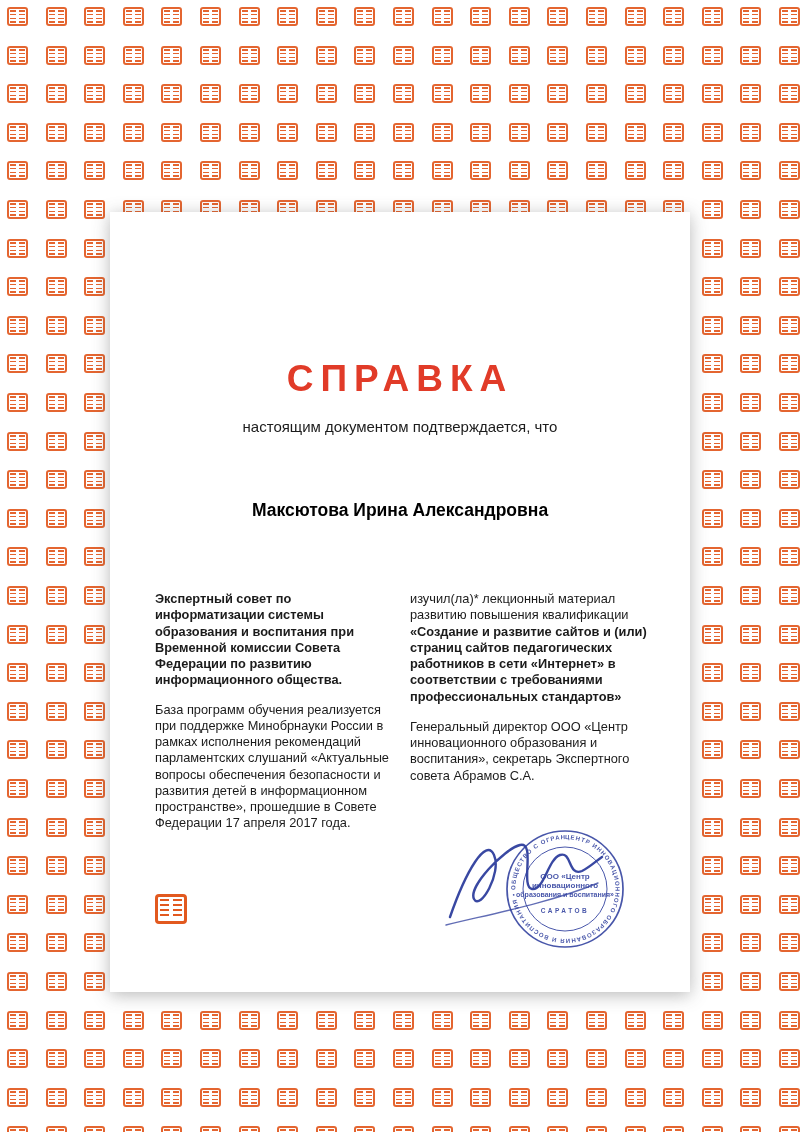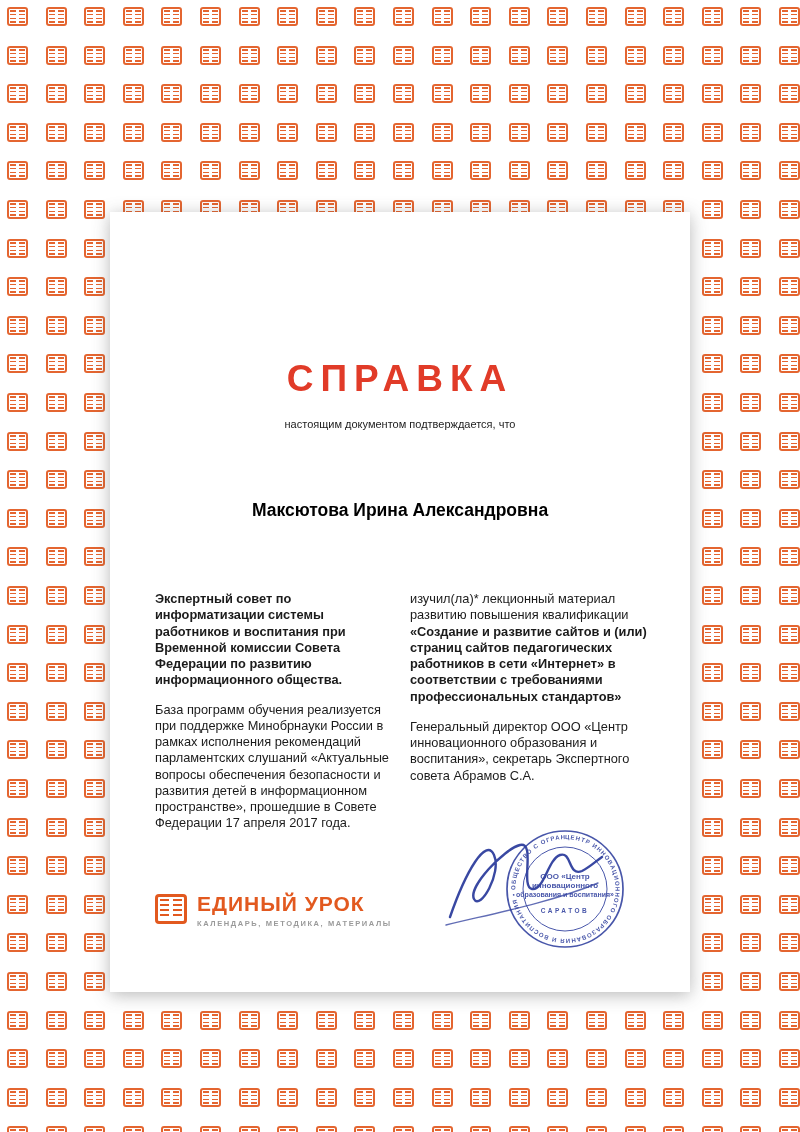--- a/index.html
+++ b/index.html
@@ -43,21 +43,21 @@
   .title{
     position:absolute;top:146px;left:0;right:0;
     text-align:center;
     font-size:37px;font-weight:700;
     letter-spacing:7px;
     color:var(--title-red);
   }
   .subtitle{
     position:absolute;top:206px;left:0;right:0;
     text-align:center;
-    font-size:11px;color:#1c1c1c;
+    font-size:15px;color:#1c1c1c;
   }
   .recipient{
     position:absolute;top:288px;left:0;right:0;
     text-align:center;
     font-size:17.5px;font-weight:700;color:#000;
   }
   .columns{
     position:absolute;top:379px;left:45px;
     display:flex;gap:13px;
     color:#1b1b1b;
@@ -746,35 +746,31 @@
   <div class="sheet">
 
     <h1 class="title">СПРАВКА</h1>
 
     <div class="subtitle">настоящим документом подтверждается, что</div>
 
     <div class="recipient">Максютова Ирина Александровна</div>
 
     <div class="columns">
       <div class="col left">
-        <p class="issuer">Экспертный совет по информатизации системы работников и воспитания при Временной комиссии Совета Федерации по развитию информационного общества.</p>
+        <p class="issuer">Экспертный совет по информатизации системы образования и воспитания при Временной комиссии Совета Федерации по развитию информационного общества.</p>
         <p class="base">База программ обучения реализуется при поддержке Минобрнауки России в рамках исполнения рекомендаций парламентских слушаний «Актуальные вопросы обеспечения безопасности и развития детей в информационном пространстве», прошедшие в Совете Федерации 17 апреля 2017 года.</p>
       </div>
       <div class="col right">
         <p><span>изучил(ла)* лекционный материал развитию повышения квалификации </span><b>«Создание и развитие сайтов и (или) страниц сайтов педагогических работников в сети «Интернет» в соответствии с требованиями профессиональных стандартов»</b></p>
         <p class="signatory">Генеральный директор ООО «Центр инновационного образования и воспитания», секретарь Экспертного совета Абрамов С.А.</p>
       </div>
     </div>
 
     <div class="logo">
       <span class="logo-book"></span>
-      <div class="logo-text">
-        <div class="logo-title">ЕДИНЫЙ УРОК</div>
-        <div class="logo-tagline">КАЛЕНДАРЬ, МЕТОДИКА, МАТЕРИАЛЫ</div>
-      </div>
     </div>
 
     <svg class="stamp" viewBox="0 0 260 180" xmlns="http://www.w3.org/2000/svg">
       <g opacity="0.88">
         <circle cx="135" cy="92" r="58" fill="none" stroke="#2F3F9E" stroke-width="1.7"></circle>
         <circle cx="135" cy="92" r="42" fill="none" stroke="#2F3F9E" stroke-width="1"></circle>
         <defs>
           <path id="ringPath" d="M 135 42 A 50 50 0 1 1 134.9 42.001" fill="none"></path>
         </defs>
         <text font-size="6" fill="#2F3F9E" letter-spacing="1" font-weight="600">

